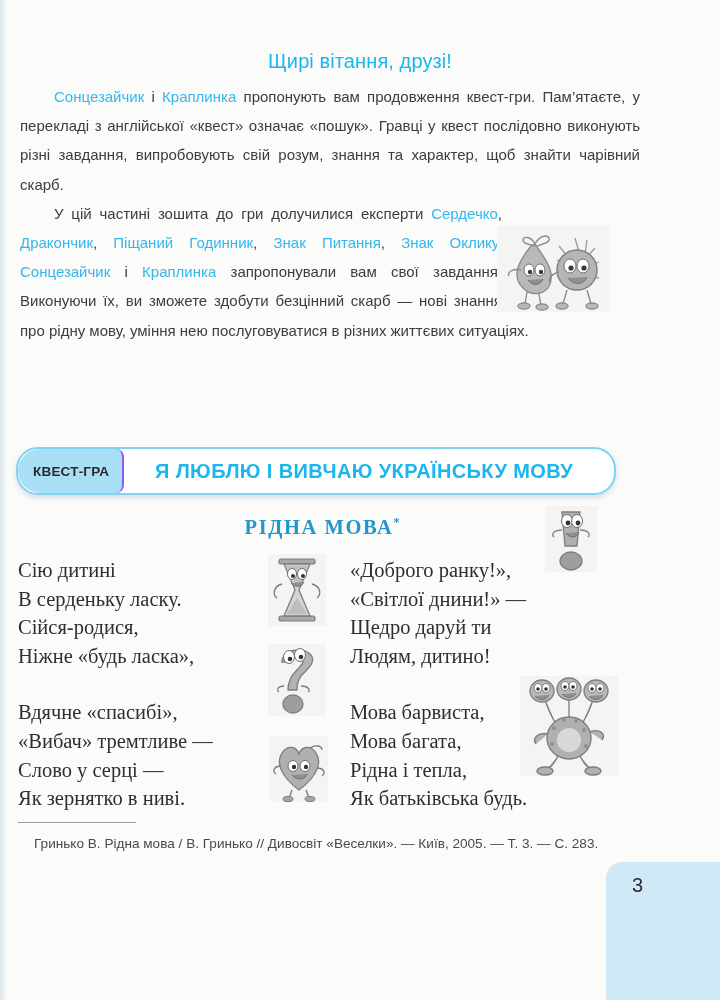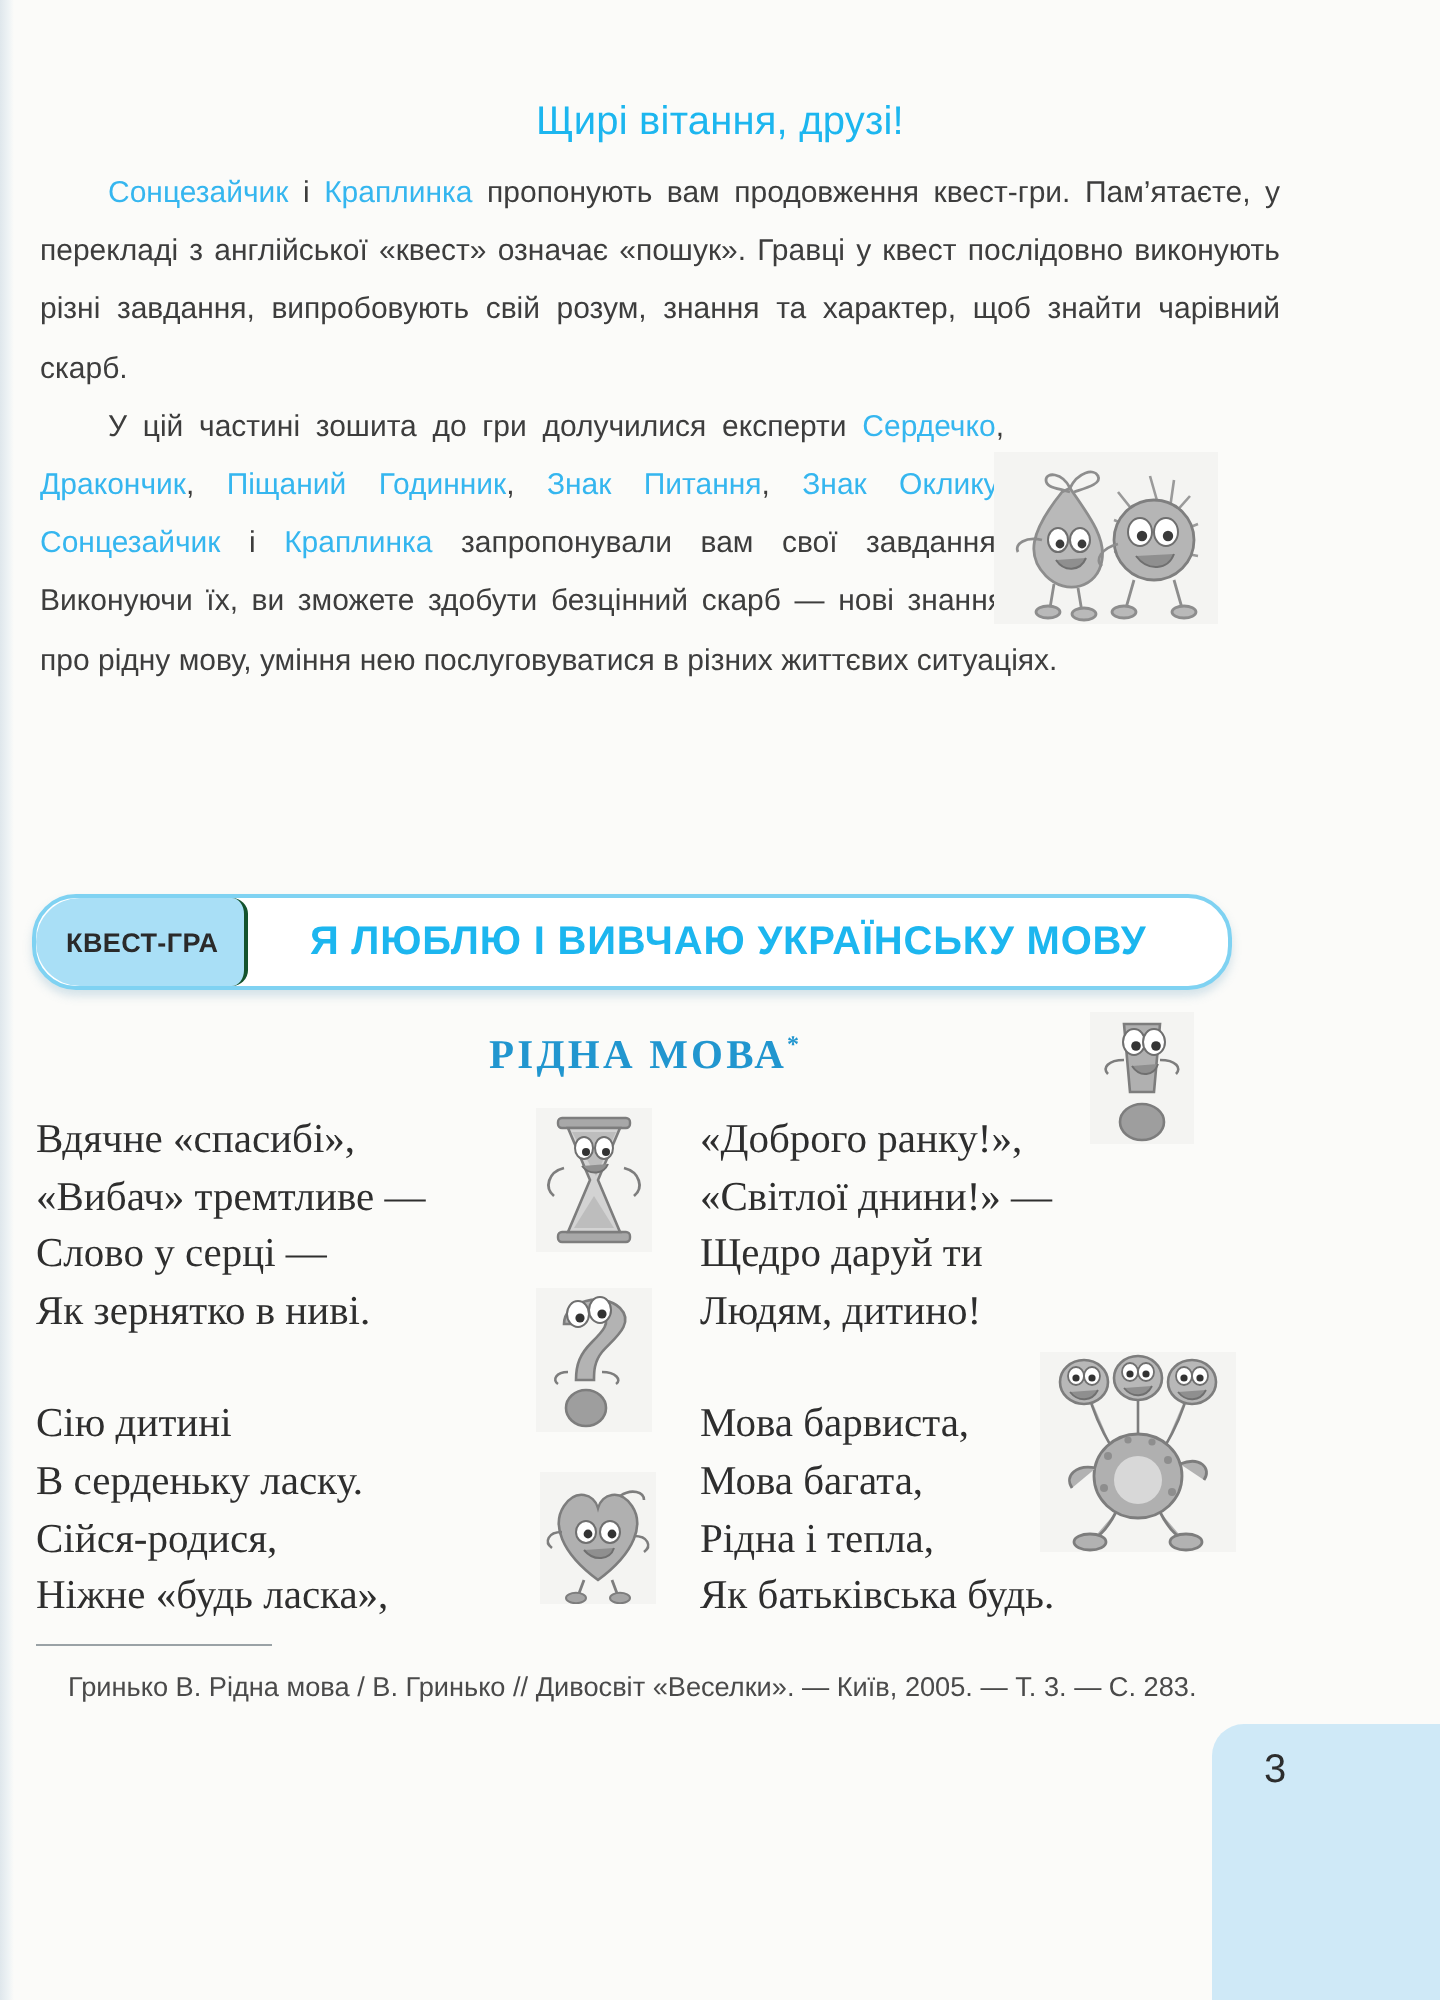--- a/index.html
+++ b/index.html
@@ -92,21 +92,21 @@
   }
   .quest-badge {
     background: #a9dff6;
     color: #2a2a2a;
     font-size: 13.5px;
     font-weight: bold;
     letter-spacing: .2px;
     display: flex;
     align-items: center;
     padding: 0 13px 0 15px;
-    border-right: 2px solid #14532d;
+    border-right: 2px solid #8b5cf6;
     border-radius: 22px 8px 8px 22px;
     white-space: nowrap;
   }
   .quest-text {
     flex: 1;
     display: flex;
     align-items: center;
     justify-content: center;
     color: #1cb6ef;
     font-size: 20px;
@@ -374,30 +374,30 @@
         <path d="M38 80 C34 88 30 92 26 94"></path>
         <path d="M60 80 C64 88 68 92 72 94"></path>
         <ellipse cx="25" cy="95" rx="8" ry="4"></ellipse>
         <ellipse cx="73" cy="95" rx="8" ry="4"></ellipse>
       </g>
     </svg>
   </div>
 
   <div class="poem poem-left">
       <div class="stanza">
+        <div class="line">Сію дитині</div>
+        <div class="line">В серденьку ласку.</div>
+        <div class="line">Сійся-родися,</div>
+        <div class="line">Ніжне «будь ласка»,</div>
+      </div>
+      <div class="stanza">
         <div class="line">Вдячне «спасибі»,</div>
         <div class="line">«Вибач» тремтливе —</div>
         <div class="line">Слово у серці —</div>
         <div class="line">Як зернятко в ниві.</div>
-      </div>
-      <div class="stanza">
-        <div class="line">Сію дитині</div>
-        <div class="line">В серденьку ласку.</div>
-        <div class="line">Сійся-родися,</div>
-        <div class="line">Ніжне «будь ласка»,</div>
       </div>
     </div>
   <div class="poem poem-right">
       <div class="stanza">
         <div class="line">«Доброго ранку!»,</div>
         <div class="line">«Світлої днини!» —</div>
         <div class="line">Щедро даруй ти</div>
         <div class="line">Людям, дитино!</div>
       </div>
       <div class="stanza">

